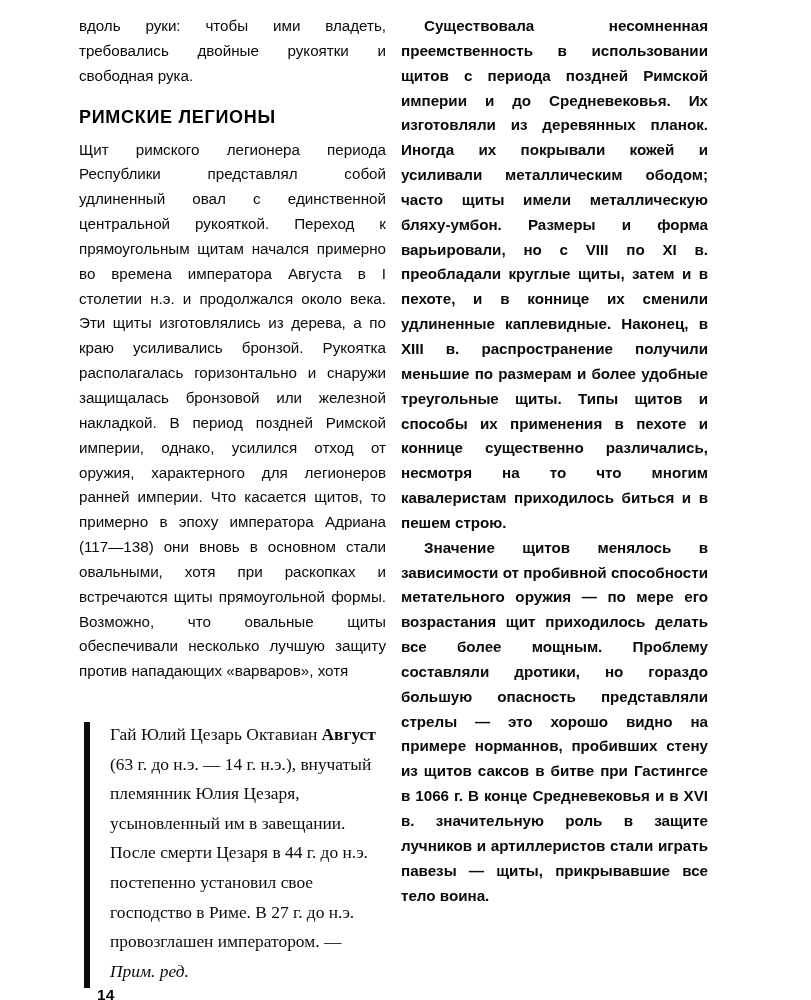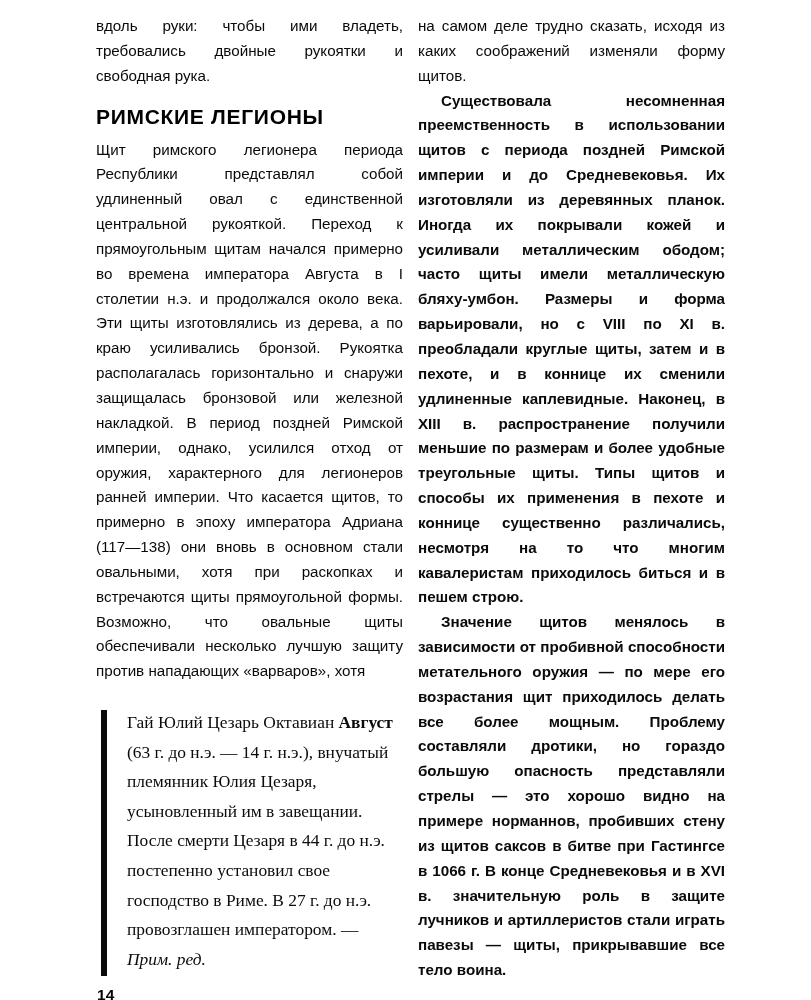--- a/index.html
+++ b/index.html
@@ -20,21 +20,21 @@
     position: relative;
     width: 811px;
     height: 1000px;
     background: #ffffff;
   }
 
   
   .columns {
     position: absolute;
     top: 14px;
-    left: 96px;
+    left: 79px;
     width: 626px;
     height: 900px;
     display: flex;
     flex-direction: row;
     gap: 15px;
   }
 
   .column {
     width: 307px;
     flex: 0 0 307px;
@@ -58,37 +58,37 @@
     text-indent: 23px;
     font-weight: bold;
   }
   .para.nohyphen {
     hyphens: none;
   }
 
   
   .section-heading {
     font-family: "Liberation Sans", "DejaVu Sans", sans-serif;
-    font-size: 21px;
+    font-size: 18px;
     font-weight: bold;
     letter-spacing: 0.7px;
     line-height: 20px;
     margin: 0;
     color: #000000;
     text-align: left;
     white-space: nowrap;
   }
 
   .gap-before-heading { height: 18px; }
   .gap-after-heading  { height: 11px; }
 
   
   .note {
     position: relative;
-    margin-top: 24px;
+    margin-top: 36px;
     padding-left: 31px;
     min-height: 268px;
   }
   .note-rule {
     position: absolute;
     left: 5px;
     top: 2px;
     width: 6px;
     height: 266px;
     background: #0a0a0a;
@@ -138,21 +138,20 @@
 
       <div class="note">
         <div class="note-rule"></div>
         <p class="note-text"><span>Гай Юлий Цезарь Октавиан </span><span class="bold">Август</span><span> (63 г. до н.э. — 14 г. н.э.), внучатый племянник Юлия Цезаря, усыновленный им в завещании. После смерти Цезаря в 44 г. до н.э. постепенно установил свое господство в Риме. В 27 г. до н.э. провозглашен императором. — </span><span class="ital">Прим. ред.</span></p>
       </div>
 
     </div>
 
     <div class="column">
 
-      <p class="para nohyphen">на самом деле трудно сказать, исходя из каких соображений изменяли форму щитов.</p>
 
       <p class="para indent nohyphen">Существовала несомненная преемственность в использовании щитов с периода поздней Римской империи и до Средневековья. Их изготовляли из деревянных планок. Иногда их покрывали кожей и усиливали металлическим ободом; часто щиты имели металлическую бляху-умбон. Размеры и форма варьировали, но с VIII по XI в. преобладали круглые щиты, затем и в пехоте, и в коннице их сменили удлиненные каплевидные. Наконец, в XIII в. распространение получили меньшие по размерам и более удобные треугольные щиты. Типы щитов и способы их применения в пехоте и коннице существенно различались, несмотря на то что многим кавалеристам приходилось биться и в пешем строю.</p>
 
       <p class="para indent nohyphen">Значение щитов менялось в зависимости от пробивной способности метательного оружия — по мере его возрастания щит приходилось делать все более мощным. Проблему составляли дротики, но гораздо большую опасность представляли стрелы — это хорошо видно на примере норманнов, пробивших стену из щитов саксов в битве при Гастингсе в 1066 г. В конце Средневековья и в XVI в. значительную роль в защите лучников и артиллеристов стали играть павезы — щиты, прикрывавшие все тело воина.</p>
 
 
     </div>
 
   </div>
 

